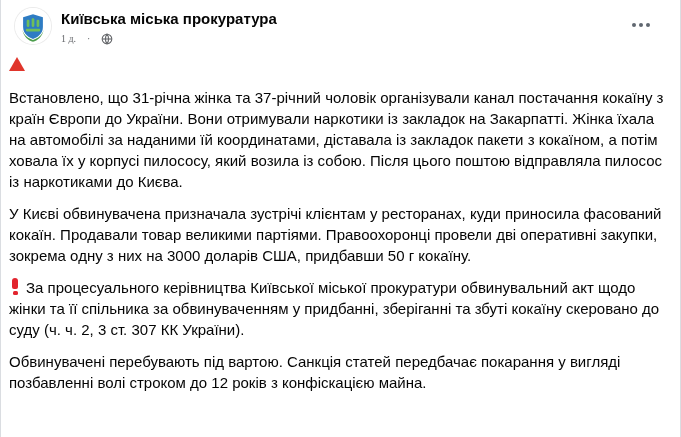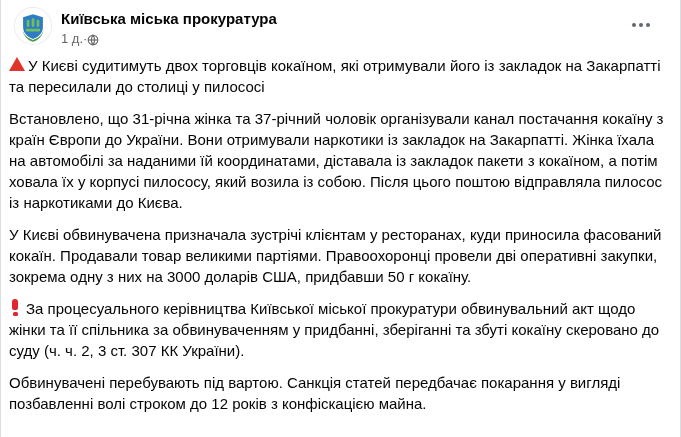--- a/index.html
+++ b/index.html
@@ -26,22 +26,22 @@
     border: 1px solid rgba(0,0,0,.08);
     background: #fff; overflow: hidden;
   }
   .avatar svg { width: 100%; height: 100%; display: block; }
   .header-info { margin-left: 9px; flex: 1; min-width: 0; }
   .page-name {
     font-size: 15px; font-weight: 700; color: #050505;
     line-height: 20px; padding-top: 2px; cursor: pointer;
   }
   .meta {
-    display: flex; align-items: center; gap: 0;
-    font-size: 13px; color: #65676b; line-height: 17px; margin-top: 1px;
+    display: flex; align-items: center; gap: 11px;
+    font-size: 10px; color: #65676b; line-height: 17px; margin-top: 1px; font-family: Liberation Serif, serif;
   }
   .globe-icon { width: 12px; height: 12px; display: inline-block; }
   .menu-btn {
     margin-top: 10px; margin-right: 16px;
     display: flex; gap: 3px; align-items: center;
     padding: 6px 2px; cursor: pointer; border-radius: 4px;
   }
   .menu-btn i {
     width: 4px; height: 4px; border-radius: 50%;
     background: #606770; display: block;
@@ -116,21 +116,21 @@
       <span style="display:flex;gap:3px;">
         <i></i>
           <i></i>
           <i></i>
       </span>
     </div>
   </div>
 
   <div class="content">
     <p>
-      <span class="em tri-icon"></span><span>У Києві судитимуть двох торговців кокаїном, які отримували його із закладок на Закарпатті та пересилали до столиці у пилососі</span>
+      <span class="em tri-icon"></span>
     </p>
     <p>
       <span>Встановлено, що 31-річна жінка та 37-річний чоловік організували канал постачання кокаїну з країн Європи до України. Вони отримували наркотики із закладок на Закарпатті. Жінка їхала на автомобілі за наданими їй координатами, діставала із закладок пакети з кокаїном, а потім ховала їх у корпусі пилососу, який возила із собою. Після цього поштою відправляла пилосос із наркотиками до Києва.</span>
     </p>
     <p>
       <span>У Києві обвинувачена призначала зустрічі клієнтам у ресторанах, куди приносила фасований кокаїн. Продавали товар великими партіями. Правоохоронці провели дві оперативні закупки, зокрема одну з них на 3000 доларів США, придбавши 50 г кокаїну.</span>
     </p>
     <p>
       <span class="em excl-icon"><span class="bar"></span><span class="dot"></span></span><span>За процесуального керівництва Київської міської прокуратури обвинувальний акт щодо жінки та її спільника за обвинуваченням у придбанні, зберіганні та збуті кокаїну скеровано до суду (ч. ч. 2, 3 ст. 307 КК України).</span>
     </p>

